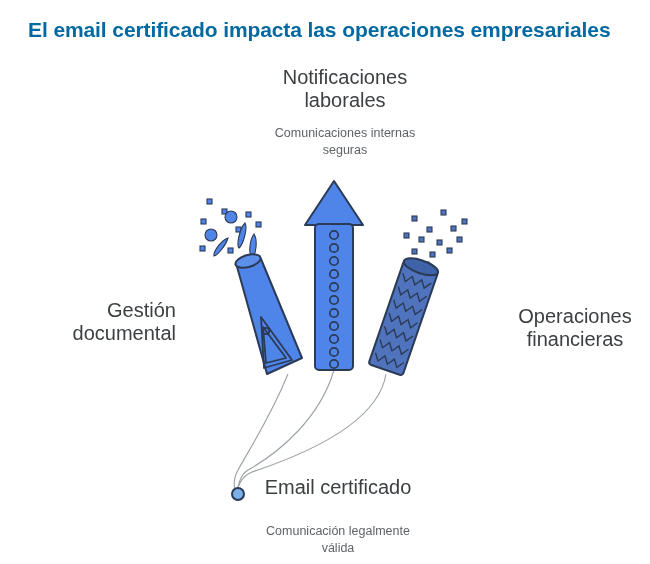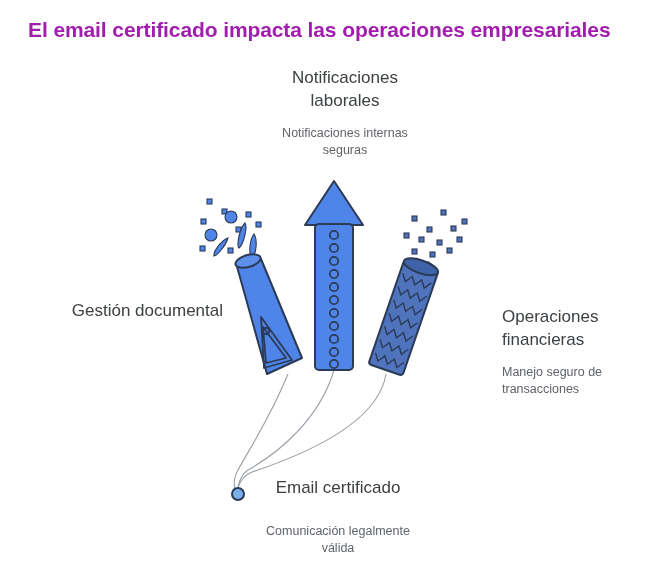--- a/index.html
+++ b/index.html
@@ -16,30 +16,30 @@
     -webkit-font-smoothing: antialiased;
   }
 
   #page-title {
     position: absolute;
     left: 28px;
     top: 16px;
     width: 600px;
     font-size: 21px;
     font-weight: bold;
-    color: #a21caf;
+    color: #0369a1;
     letter-spacing: -0.1px;
     line-height: 28px;
   }
 
   .node-label {
     position: absolute;
   }
   .node-title {
-    font-size: 17px;
+    font-size: 20px;
     color: #3c4043;
     line-height: 23px;
     white-space: pre-line;
   }
   .node-sub {
     font-size: 12.5px;
     color: #5f6368;
     line-height: 17px;
     white-space: pre-line;
   }
@@ -52,30 +52,29 @@
     text-align: center;
   }
   #label-top .node-sub { margin-top: 13px; }
 
   
   #label-left {
     left: 0px;
     top: 299px;
     width: 176px;
     text-align: right;
-    padding-left: 47px;
   }
   #label-left .node-sub { margin-top: 10px; }
 
   
   #label-right {
     left: 502px;
     top: 305px;
     width: 146px;
-    text-align: left;
+    text-align: center;
   }
   #label-right .node-sub { margin-top: 13px; }
 
   
   #label-bottom {
     left: 240px;
     top: 476px;
     width: 196px;
     text-align: center;
   }
@@ -186,32 +185,30 @@
       </g>
     </g>
   </g>
 
   <circle cx="238" cy="494" r="6" fill="#7bafe8" stroke="#2b3a55" stroke-width="2"></circle>
 </svg>
 
 <div class="node-label" id="label-top">
   <div class="node-title">Notificaciones
 laborales</div>
-  <div class="node-sub">Notificaciones internas
+  <div class="node-sub">Comunicaciones internas
 seguras</div>
 </div>
 
 <div class="node-label" id="label-left">
   <div class="node-title">Gestión documental</div>
 </div>
 
 <div class="node-label" id="label-right">
   <div class="node-title">Operaciones
 financieras</div>
-  <div class="node-sub">Manejo seguro de
-transacciones</div>
 </div>
 
 <div class="node-label" id="label-bottom">
   <div class="node-title">Email certificado</div>
   <div class="node-sub">Comunicación legalmente
 válida</div>
 </div>
 
 </body></html>

